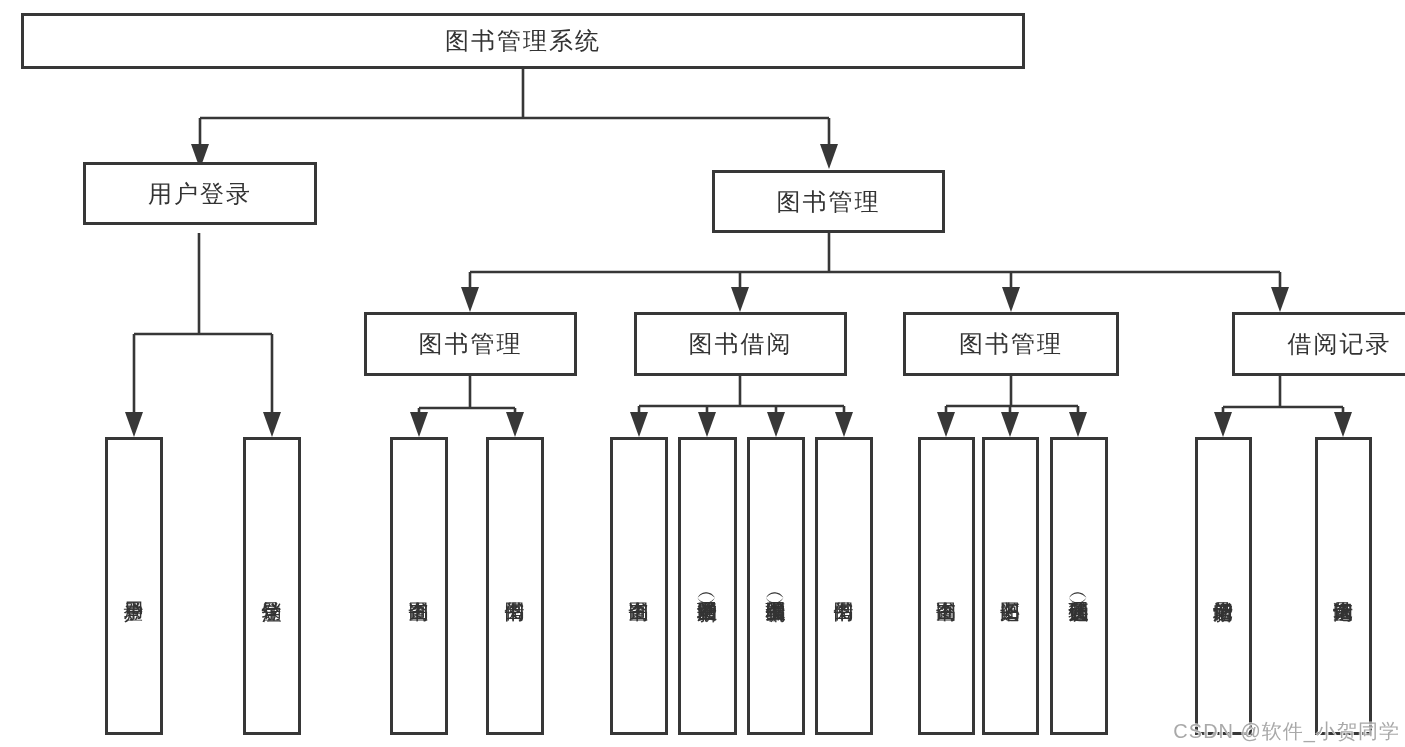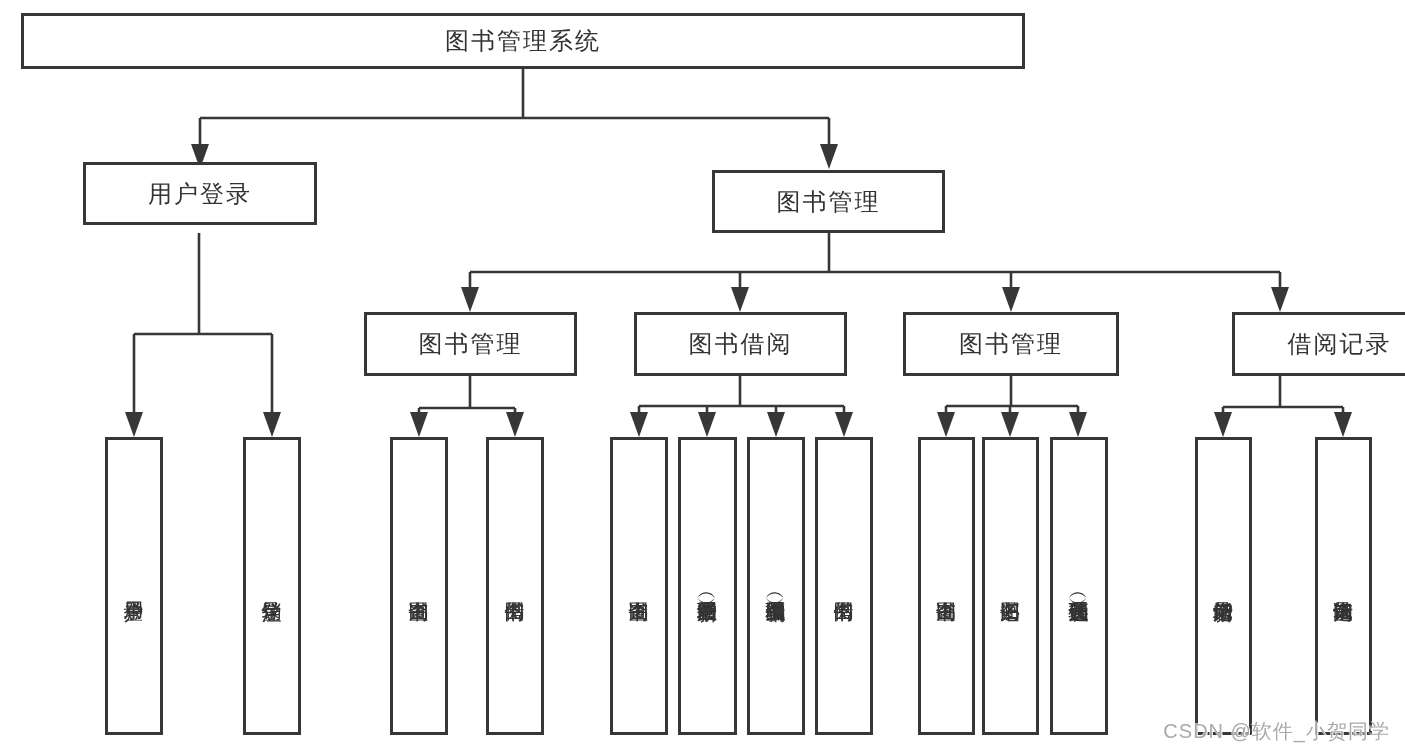--- a/index.html
+++ b/index.html
@@ -54,21 +54,21 @@
   }
   .leaf .lbl {
     writing-mode: vertical-rl;
     letter-spacing: 0;
     font-size: 20px;
     white-space: normal;
     line-height: 1;
   }
   .watermark {
     position: absolute;
-    right: 15px;
+    right: 5px;
     bottom: 2px;
     z-index: 5;
     font-size: 20px;
     letter-spacing: 1px;
     color: var(--watermark);
     text-shadow: 1px 1px 0 #ffffff, -1px -1px 0 rgba(255,255,255,.6);
     white-space: nowrap;
   }
 </style>
 </head>

